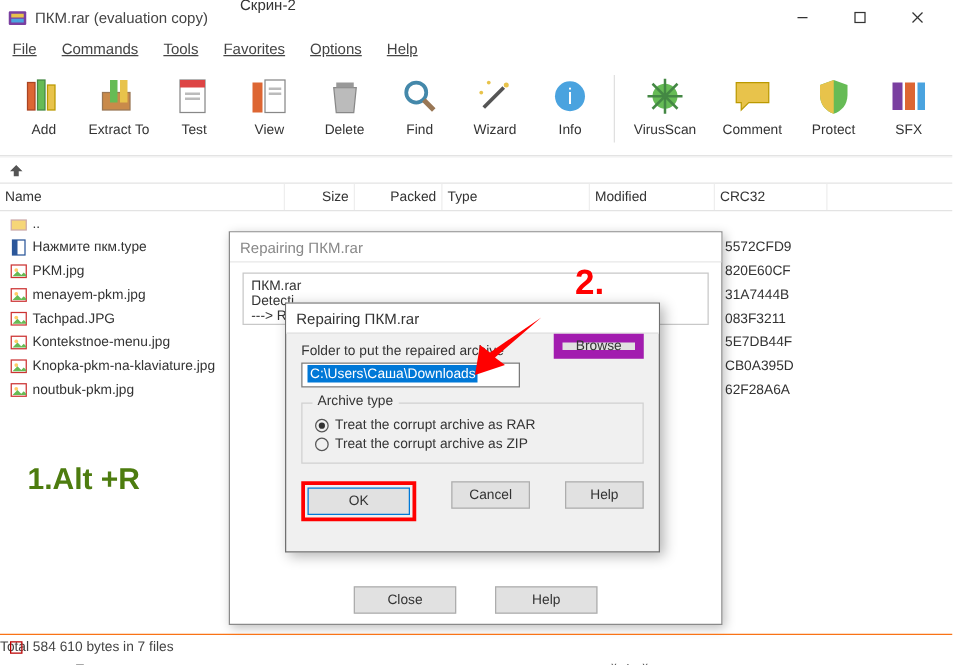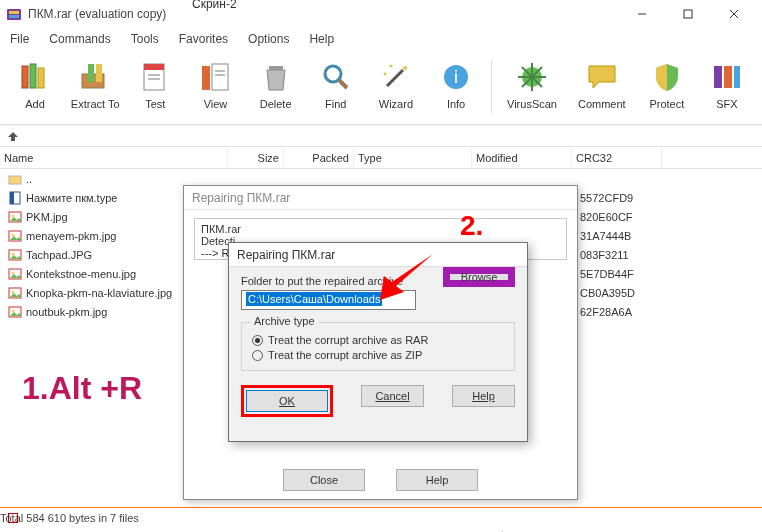--- a/index.html
+++ b/index.html
@@ -4,21 +4,21 @@
 <style>
 * { box-sizing: border-box; margin: 0; padding: 0; font-family: "Segoe UI", Tahoma, sans-serif; }
 body { width: 762px; height: 532px; background: #fff; position: relative; overflow: hidden; font-size: 12px; color: #333; }
 .titlebar { height: 28px; display: flex; align-items: center; padding: 12px 6px; border-bottom: 0; }
 .titlebar .appicon { width: 16px; height: 16px; margin-right: 6px; }
 .titlebar .title { flex: 1; font-size: 12px; color: #444; }
 .winbtns { display: flex; gap: 2px; }
 .winbtn { width: 44px; height: 26px; display: flex; align-items: center; justify-content: center; color: #555; }
 .menubar { height: 22px; display: flex; align-items: center; padding: 0 2px; gap: 4px; }
 .menuitem { padding: 2px 8px; font-size: 12px; color: #444; }
-.menuitem span.u { }
+.menuitem span.u { text-decoration: underline; }
 .toolbar { display: flex; align-items: flex-start; padding: 6px 6px 4px 6px; gap: 2px; border-bottom: 1px solid #e3e3e3; }
 .tbtn { width: 60px; height: 64px; display: flex; flex-direction: column; align-items: center; justify-content: flex-start; padding-top: 4px; gap: 4px; font-size: 11px; color: #333; }
 .tbtn.virus { width: 70px; }
 .tbtn.comment { width: 70px; }
 .ticon { width: 34px; height: 34px; display: flex; align-items: center; justify-content: center; }
 .tsep { width: 1px; height: 54px; background: #e0e0e0; margin: 4px 4px 0 4px; }
 .pathbar { height: 22px; display: flex; align-items: center; padding: 0 6px; border-top: 1px solid #f0f0f0; border-bottom: 1px solid #e3e3e3; }
 .uparrow { width: 14px; height: 14px; margin-right: 4px; }
 .list { position: relative; }
 .lhdr { height: 22px; display: flex; align-items: center; border-bottom: 1px solid #e3e3e3; font-size: 11px; color: #333; }
@@ -45,24 +45,24 @@
 .dlg2 .d2body { padding: 8px 12px 0 12px; font-size: 11px; position: relative; }
 .d2label { margin-bottom: 3px; }
 .pathinput { width: 175px; height: 20px; border: 1px solid #7a7a7a; background: #fff; padding: 2px 4px; font-size: 11px; }
 .pathinput .sel { background: #0078d7; color: #fff; padding: 1px 2px; }
 .browse { position: absolute; right: 12px; top: 0px; width: 72px; height: 20px; border: 7px solid #a21caf; background: #e1e1e1; font-size: 11px; display: flex; align-items: center; justify-content: center; }
 .groupbox { border: 1px solid #d0d0d0; margin-top: 12px; padding: 8px 10px 6px 10px; position: relative; }
 .groupbox .glabel { position: absolute; top: -8px; left: 8px; background: #f0f0f0; padding: 0 4px; font-size: 11px; }
 .radio { display: flex; align-items: center; gap: 5px; font-size: 11px; margin: 3px 0; }
 .radio .rdot { width: 11px; height: 11px; border: 1px solid #555; border-radius: 50%; display: flex; align-items: center; justify-content: center; }
 .radio .rdot.on::after { content: ""; width: 5px; height: 5px; background: #333; border-radius: 50%; }
-.d2btns { display: flex; gap: 28px; justify-content: center; margin-top: 14px; text-decoration: underline; }
+.d2btns { display: flex; gap: 28px; justify-content: center; margin-top: 14px; }
 .okwrap { border: 3px solid red; padding: 2px; }
 
-.ann1 { position: absolute; left: 22px; top: 370px; font-size: 32px; font-weight: bold; color: #be185d; }
+.ann1 { position: absolute; left: 22px; top: 370px; font-size: 24px; font-weight: bold; color: #4d7c0f; }
 .ann2 { position: absolute; left: 460px; top: 210px; font-size: 28px; font-weight: bold; color: red; }
 .arrow { position: absolute; left: 378px; top: 252px; width: 60px; height: 50px; pointer-events: none; }
 .toptab { position: absolute; left: 192px; top: -3px; font-size: 12px; color: #333; }
 .bottomtxt { position: absolute; bottom: -10px; left: 60px; right: 0; font-size: 11px; color: #555; white-space: nowrap; overflow: hidden; }
 </style>
 </head>
 <body>
 
 <div class="toptab">Скрин-2</div>
 

